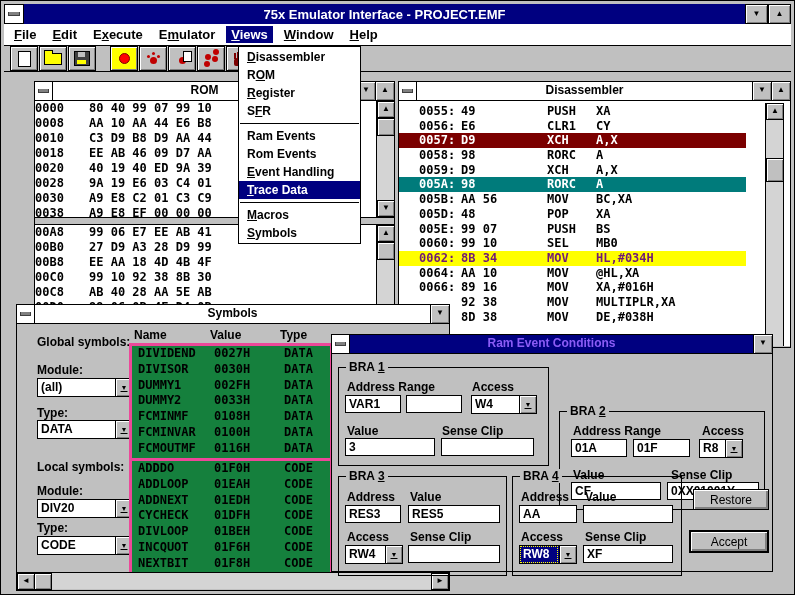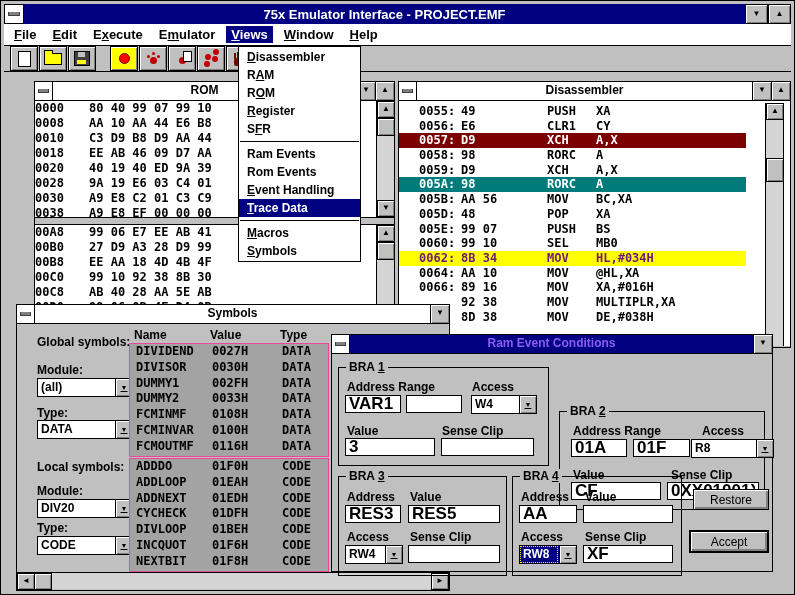--- a/index.html
+++ b/index.html
@@ -65,31 +65,31 @@
   .hl-maroon{background:#7B0000;color:#fff;}
   .hl-teal{background:#007B7B;color:#fff;}
   .hl-yellow{background:#FFFF00;color:#701a75;}
   
   #views-menu{position:absolute;left:237px;top:45px;width:121px;background:#fff;border:1px solid #000;z-index:9;padding:1px 0;}
   .vm-item{height:18px;line-height:18px;padding-left:8px;font-size:12px;color:#000;}
   .vm-item.sel{background:#000080;color:#fff;}
   .vm-sep{height:1px;background:#000;margin:3px 1px;}
   
   .lbl{position:absolute;font-size:12px;color:#000;white-space:nowrap;}
-  .field{position:absolute;background:#fff;border:1px solid #000;font-family:"Liberation Sans",sans-serif;font-weight:bold;font-size:17px;padding:0 3px;color:#000;box-sizing:border-box;outline:none;}
+  .field{position:absolute;background:#fff;border:1px solid #000;font-family:"Liberation Sans",sans-serif;font-weight:bold;font-size:12px;padding:0 3px;color:#000;box-sizing:border-box;outline:none;}
   .combo{position:absolute;display:flex;height:19px;box-sizing:border-box;}
   .combo .cval{flex:1;background:#fff;border:1px solid #000;border-right:none;font-size:12px;line-height:17px;padding:0 3px;white-space:nowrap;overflow:hidden;}
   .combo .cval.sel{background:#000080;color:#fff;outline:1px dotted #FFFF00;outline-offset:-2px;}
   .combo .carr{width:16px;border:1px solid #000;background:#C0C0C0;box-shadow:inset 1px 1px 0 #fff, inset -1px -1px 0 #808080;font-size:7px;line-height:17px;text-align:center;text-decoration:underline;}
   .gbox{position:absolute;border:1px solid #000;}
   .gbox .glab{position:absolute;top:-8px;left:7px;background:#C0C0C0;padding:0 3px;font-size:12px;}
   .pbtn{position:absolute;background:#C0C0C0;border:1px solid #000;box-shadow:inset 1px 1px 0 #fff, inset -2px -2px 0 #808080;font-size:12px;text-align:center;color:#000;}
   .pbtn.default{border:2px solid #000;}
   
-  .symtable{position:absolute;background:#a3a3a3;border:1px solid #ec4899;overflow:hidden;}
+  .symtable{position:absolute;background:#15803d;border:3px solid #ec4899;overflow:hidden;}
   .symrow{display:flex;height:15.8px;line-height:15.8px;}
   .symrow .c1{width:76px;padding-left:6px;}
   .symrow .c2{width:70px;}
   .symrow .c3{flex:1;}
 </style>
 </head>
 <body>
 
 <div id="screen">
 
@@ -487,21 +487,21 @@
         <input class="field" style="left: 6px; top: 70px; width: 90px; height: 18px;" value="3">
         <input class="field" style="left: 102px; top: 70px; width: 93px; height: 18px;" value="">
       </div>
 
       <div class="gbox" style="left:227px;top:13px;width:204px;height:97px;margin-top:44px;">
         <div class="glab"><span>BRA </span><span class="ul">2</span></div>
         <div class="lbl" style="left:13px;top:12px;">Address Range</div>
         <div class="lbl" style="left:142px;top:12px;">Access</div>
         <input class="field" style="left: 11px; top: 27px; width: 56px; height: 18px;" value="01A">
         <input class="field" style="left: 73px; top: 27px; width: 57px; height: 18px;" value="01F">
-        <div class="combo" style="left:131px;top:27px;width:83px;">
+        <div class="combo" style="left:139px;top:27px;width:44px;">
           <div class="cval">R8</div>
           <div class="carr">▼</div>
         </div>
         <div class="lbl" style="left:13px;top:56px;">Value</div>
         <div class="lbl" style="left:111px;top:56px;">Sense Clip</div>
         <input class="field" style="left: 11px; top: 70px; width: 90px; height: 18px;" value="CF">
         <input class="field" style="left: 107px; top: 70px; width: 92px; height: 18px;" value="0XX01001Y">
       </div>
 
       <div class="gbox" style="left:6px;top:122px;width:167px;height:98px;">
@@ -534,21 +534,20 @@
         <input class="field" style="left: 70px; top: 68px; width: 90px; height: 18px;" value="XF">
       </div>
 
       <button class="pbtn" style="left:361px;top:135px;width:76px;height:21px;">Restore</button>
       <button class="pbtn default" style="left:357px;top:176px;width:80px;height:23px;">Accept</button>
     </div>
   </div>
 
   <div id="views-menu">
       <div class="vm-item"><span class="ul">D</span>isassembler</div>
-      <div class="vm-item">R<span class="ul">A</span>M</div>
       <div class="vm-item">R<span class="ul">O</span>M</div>
       <div class="vm-item"><span class="ul">R</span>egister</div>
       <div class="vm-item">S<span class="ul">F</span>R</div>
       <div class="vm-sep"></div>
       <div class="vm-item">Ram Events</div>
       <div class="vm-item">Rom Events</div>
       <div class="vm-item"><span class="ul">E</span>vent Handling</div>
       <div class="vm-item sel"><span class="ul">T</span>race Data</div>
       <div class="vm-sep"></div>
       <div class="vm-item"><span class="ul">M</span>acros</div>

